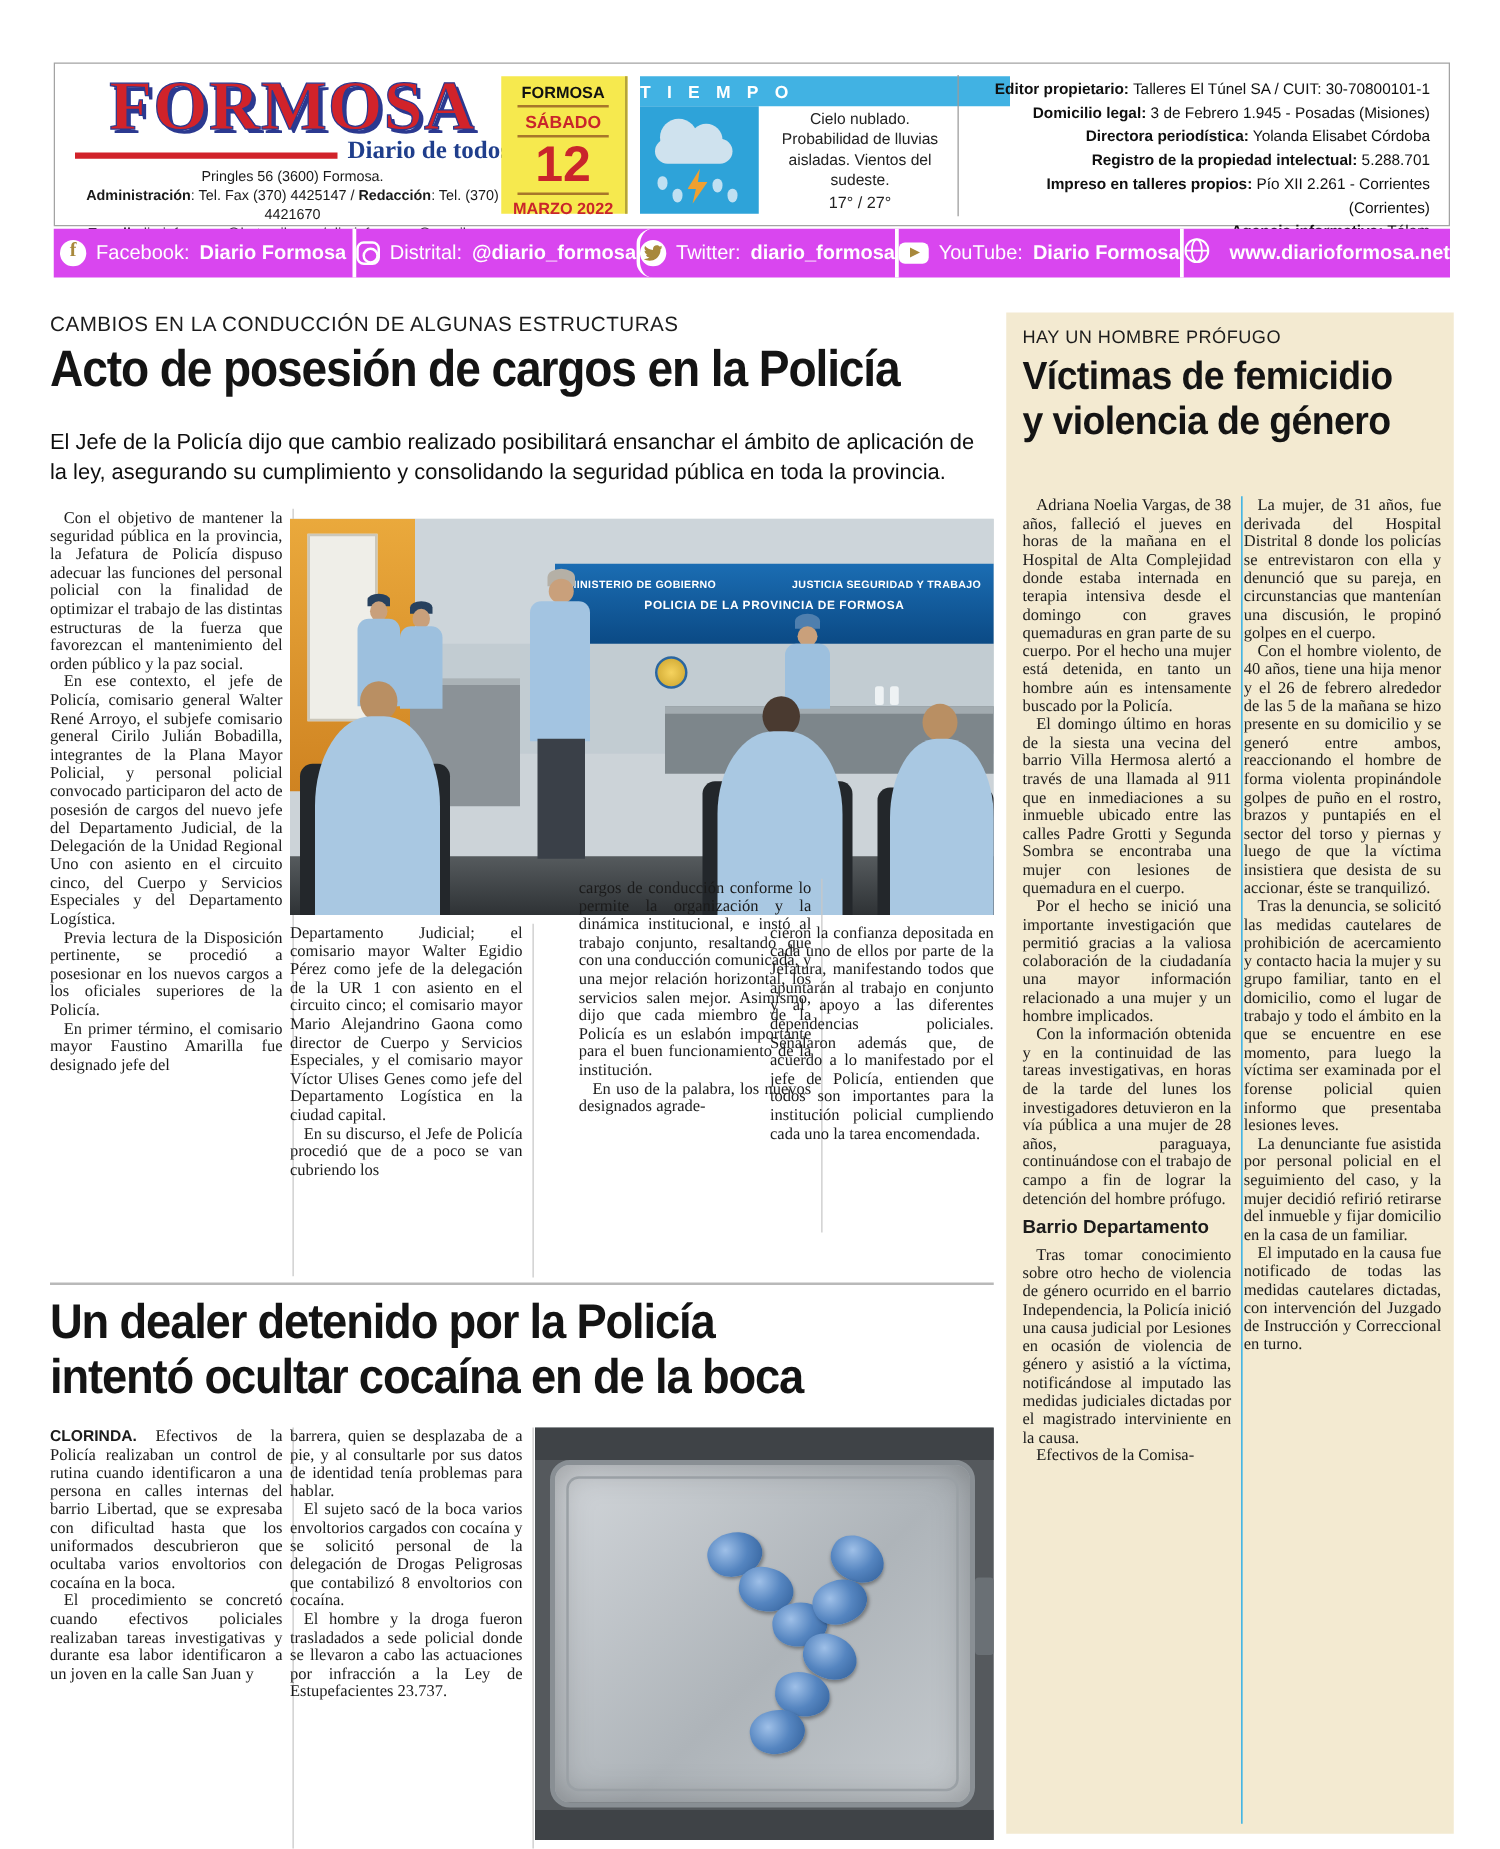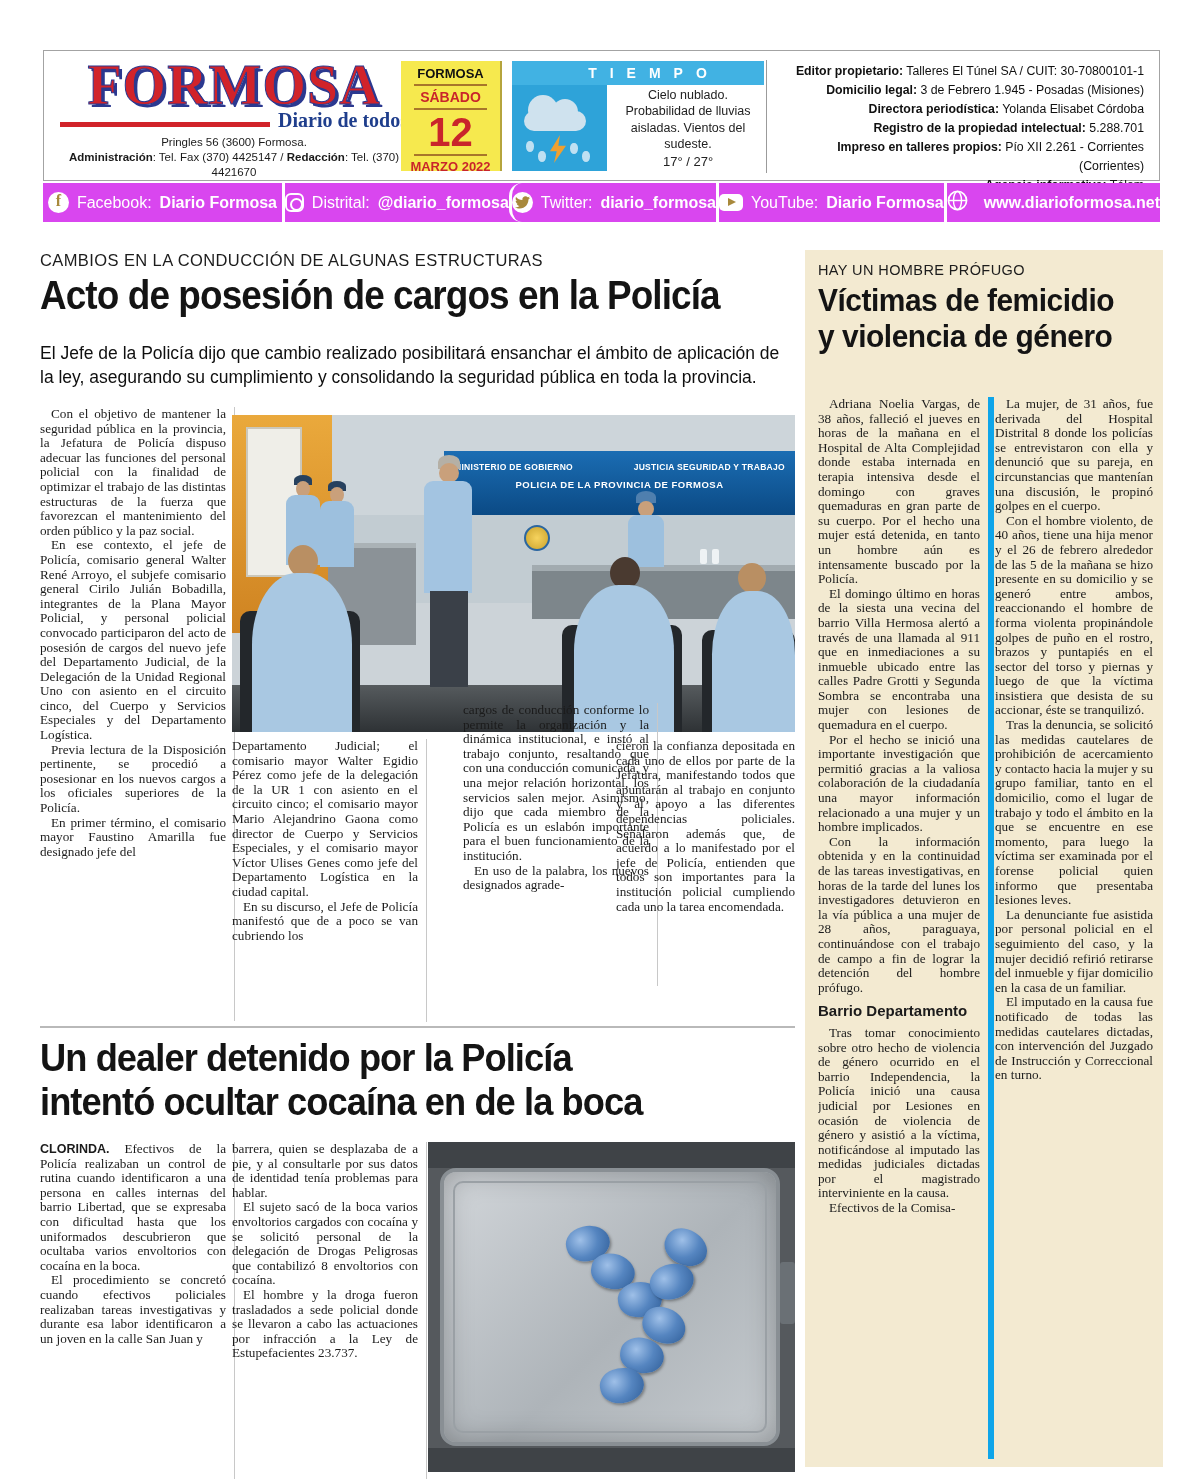--- a/index.html
+++ b/index.html
@@ -17,21 +17,21 @@
   .addr{font-size:11.5px;line-height:1.3;color:#1a1a1a;margin-top:3px;}
   .addr b{font-weight:700;}
 
   .datebox{left:357px;top:10px;width:101px;height:110px;background:#f6e94e;text-align:center;padding-top:5px;border-right:2px solid #b5a43c;}
   .dsep{height:2px;background:#a8762a;margin:3px 13px;}
   .d-city{font-size:13px;font-weight:700;color:#111;}
   .d-day{font-size:14px;font-weight:700;color:#c9252b;}
   .d-num{font-size:40px;font-weight:700;color:#c9252b;line-height:.95;}
   .d-my{font-size:13px;font-weight:700;color:#c9252b;}
 
-  .weatherbar{left:468px;top:10px;width:252px;height:24px;background:#41b2e3;color:#fff;font-weight:700;font-size:14px;letter-spacing:13px;line-height:24px;padding-left:32px;text-align:center;}
+  .weatherbar{left:468px;top:10px;width:296px;height:24px;background:#41b2e3;color:#fff;font-weight:700;font-size:14px;letter-spacing:13px;line-height:24px;padding-left:0;}
   .weathericon{left:468px;top:34px;width:95px;height:86px;background:#2ea3d9;overflow:hidden;}
   .cl1{left:16px;top:10px;width:30px;height:30px;border-radius:50%;background:#cfe2ee;}
   .cl2{left:40px;top:14px;width:26px;height:26px;border-radius:50%;background:#cfe2ee;}
   .cl3{left:12px;top:26px;width:62px;height:20px;border-radius:10px;background:#cfe2ee;}
   .drop{width:8px;height:11px;border-radius:50% 50% 55% 55%;background:#bfe0f2;}
   .bolt{left:38px;top:50px;width:16px;height:28px;background:#f0a030;clip-path:polygon(62% 0,0 58%,42% 58%,25% 100%,100% 38%,52% 38%);}
   .weathertext{left:570px;top:36px;width:148px;text-align:center;font-size:12.5px;line-height:1.3;color:#222;}
   .wtemps{margin-top:2px;font-size:13px;}
 
   .publisher{left:722px;top:9px;width:386px;height:113px;border-left:1px solid #9b9b9b;padding:2px 8px 0 12px;text-align:right;font-size:12.3px;line-height:1.54;color:#101010;}
@@ -59,21 +59,21 @@
   .body{font-family:"Liberation Serif",serif;font-size:13.2px;line-height:14.6px;text-align:justify;color:#1b1b1b;overflow:hidden;hyphens:auto;}
   .body p{text-indent:11px;}
   .body p.cont{text-indent:0;}
   .subhead{font-family:"Liberation Sans",sans-serif;font-weight:700;font-size:15px;margin:9px 0 7px;text-indent:0 !important;text-align:left;}
   .dl{font-family:"Liberation Sans",sans-serif;font-weight:700;font-size:12.5px;}
   .colrule{border-right:1px solid #c8c8c8;padding-right:8px;}
   .divider-h{left:40px;top:1026px;width:755px;height:2px;background:#b9b9b9;}
 
   
   .sidepanel{left:805px;top:250px;width:358px;height:1217px;background:#f3ead1;}
-  .s-rule{border-right:6px solid #0ea5e9;padding-right:8px;}
+  .s-rule{border-right:1px solid #0ea5e9;padding-right:8px;}
 
   
   .photo1{left:232px;top:415px;width:563px;height:317px;background:#ccd3d8;overflow:hidden;}
   .p1-walltop{left:0;top:0;width:563px;height:102px;background:#cdd5da;}
   .p1-wallmid{left:100px;top:100px;width:463px;height:88px;background:#c2ccd2;}
   .p1-orange{left:0;top:0;width:100px;height:218px;background:linear-gradient(180deg,#eaa93c,#cf8321);}
   .p1-door{left:14px;top:12px;width:56px;height:150px;background:#efeee8;border:2px solid #cbc7ba;}
   .p1-banner{left:212px;top:36px;width:351px;height:64px;background:linear-gradient(#1b6db3,#0b4a85);color:#fff;padding:11px 10px 0;}
   .p1-b1{display:flex;justify-content:space-between;font-size:8.5px;font-weight:700;letter-spacing:.3px;}
   .p1-b2{text-align:center;margin-top:7px;font-size:9.5px;font-weight:700;letter-spacing:.5px;}
@@ -238,21 +238,21 @@
   <div class="abs chairback" style="left:330px;top:210px;width:120px;height:107px;"></div>
   <div class="abs" style="left:378px;top:142px;width:30px;height:32px;background:#4a3a30;border-radius:50%;"></div>
   <div class="abs torso" style="left:342px;top:170px;width:100px;height:147px;background:#a9c8e2;border-radius:45% 45% 0 0;"></div>
   <div class="abs chairback" style="left:470px;top:215px;width:93px;height:102px;"></div>
   <div class="abs head" style="left:506px;top:148px;width:28px;height:30px;background:#b98f63;"></div>
   <div class="abs torso" style="left:480px;top:176px;width:83px;height:141px;background:#a9c8e2;border-radius:45% 45% 0 0;"></div>
 </div>
 
 <div class="abs body colrule" style="left:232px;top:739px;width:195px;height:283px;">
   <p class="cont">Departamento Judicial; el comisario mayor Walter Egidio Pérez como jefe de la delegación de la UR 1 con asiento en el circuito cinco; el comisario mayor Mario Alejandrino Gaona como director de Cuerpo y Servicios Especiales, y el comisario mayor Víctor Ulises Genes como jefe del Departamento Logística en la ciudad capital.</p>
-  <p>En su discurso, el Jefe de Policía manifestó que de a poco se van cubriendo los</p>
+  <p>En su discurso, el Jefe de Policía procedió que de a poco se van cubriendo los</p>
 </div>
 <div class="abs body colrule" style="left:424px;top:703px;width:195px;height:283px;margin-left:39px;">
   <p class="cont">cargos de conducción conforme lo permite la organización y la dinámica institucional, e instó al  trabajo conjunto, resaltando que con una conducción comunicada, y una mejor relación horizontal, los servicios salen mejor. Asimismo, dijo que cada miembro de la Policía es un eslabón importante para el buen funcionamiento de la institución.</p>
   <p>En uso de la palabra, los nuevos designados agrade-</p>
 </div>
 <div class="abs body" style="left:616px;top:739px;width:179px;height:283px;">
   <p class="cont">cieron la confianza depositada en cada uno de ellos por parte de la Jefatura, manifestando todos que apuntarán al trabajo en conjunto y al apoyo a las diferentes dependencias policiales. Señalaron además que, de acuerdo a lo manifestado por el jefe de Policía, entienden que todos son importantes para la institución policial cumpliendo cada uno la tarea encomendada.</p>
 </div>
 
 <div class="abs divider-h"></div>

